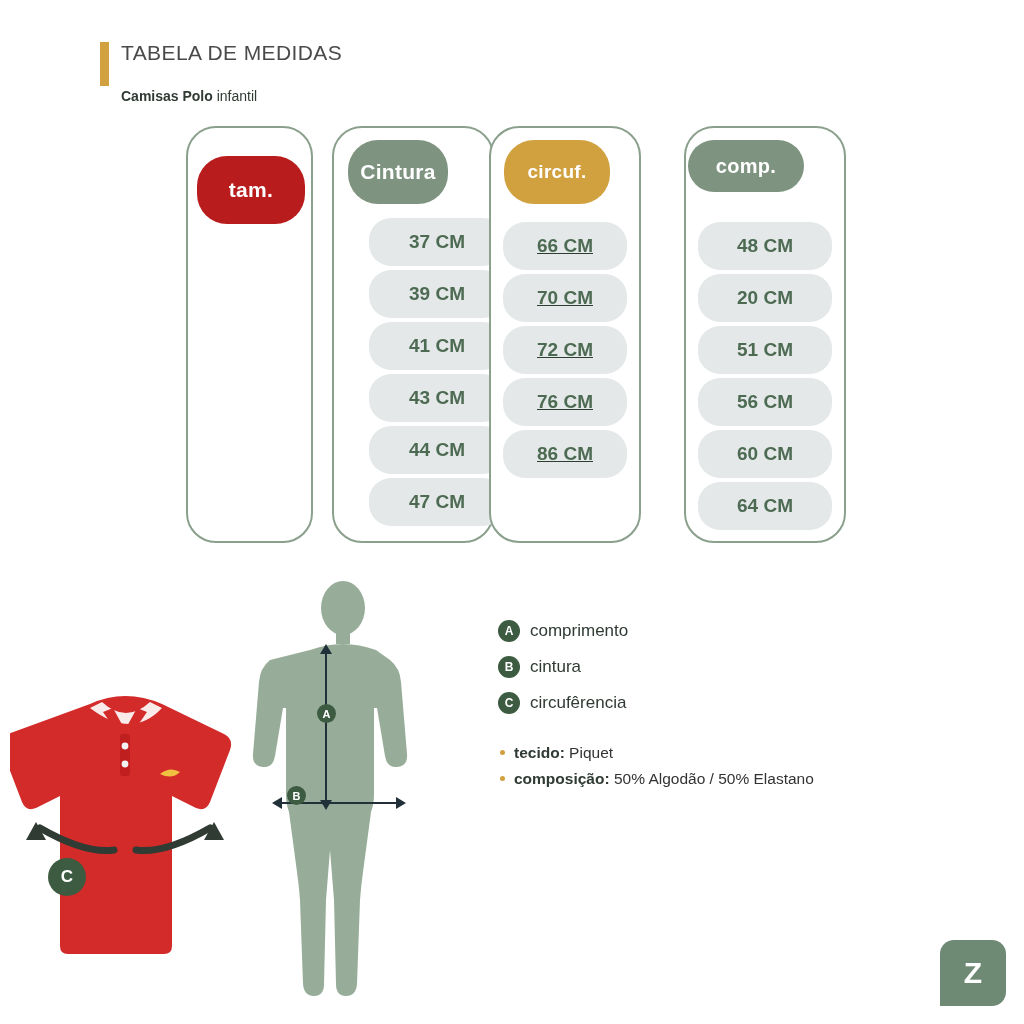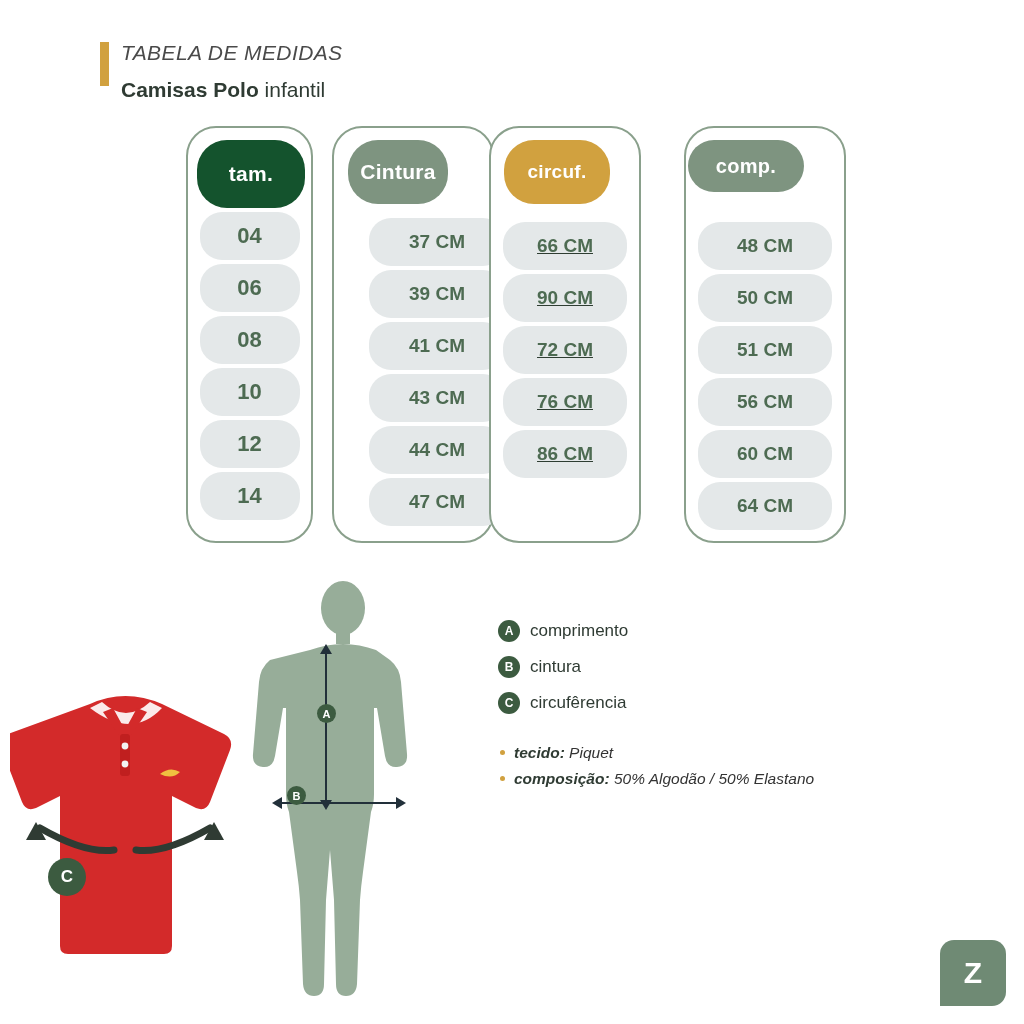--- a/index.html
+++ b/index.html
@@ -13,23 +13,22 @@
     overflow:hidden;
   }
 
   
   .header { position:absolute; left:100px; top:42px; display:flex; gap:12px; }
   .header-bar { width:9px; height:44px; background:#d1a13f; flex:none; }
   .header-text { display:flex; flex-direction:column; justify-content:center; }
   .header-title {
     font-size:21px; letter-spacing:.4px; color:#4a4a4a; font-weight:400;
     line-height:22px;
-    font-style:italic;
-  }
-  .header-sub { font-size:21px; font-weight:700; color:#2f3b33; line-height:24px; margin-top:14px; }
+  }
+  .header-sub { font-size:14px; font-weight:700; color:#2f3b33; line-height:24px; margin-top:20px; }
   .header-sub .thin { font-weight:400; }
 
   
   .tables { position:absolute; left:0; top:126px; width:1024px; height:425px; }
   .col {
     position:absolute; top:0;
     border:2px solid #8aa08c;
     border-radius:30px;
     background:#ffffff;
   }
@@ -39,21 +38,21 @@
   .col.c4 { left:684px; width:162px; height:417px; }
 
   .col-head {
     position:absolute; top:-1px; left:-1px;
     border-radius:30px;
     color:#ffffff;
     display:flex; align-items:center; justify-content:center;
     font-weight:700;
     letter-spacing:.3px;
   }
-  .c1 .col-head { width:108px; height:68px; left:9px; top:12px; background:#14532d; font-size:21px; }
+  .c1 .col-head { width:108px; height:68px; left:9px; top:28px; background:#b91c1c; font-size:21px; }
   .c2 .col-head { width:100px; height:64px; left:14px; top:12px; background:#7e9480; font-size:21px; }
   .c3 .col-head { width:106px; height:64px; left:13px; top:12px; background:#d1a13f; font-size:19px; }
   .c4 .col-head { width:116px; height:52px; left:2px; top:12px; background:#7e9480; font-size:20px; }
 
   .cells { position:absolute; left:0; right:0; top:82px; display:flex; flex-direction:column; align-items:center; }
   .cell {
     background:#e4e8e9;
     border-radius:22px;
     display:flex; align-items:center; justify-content:center;
     font-weight:700; color:#4d6b52;
@@ -76,21 +75,21 @@
   .badge {
     width:22px; height:22px; border-radius:50%;
     background:#3c5b40; color:#fff;
     font-size:12px; font-weight:700;
     display:flex; align-items:center; justify-content:center;
     margin-right:10px; flex:none;
   }
   .legend-label { font-size:17px; font-weight:400; color:#2f3b33; }
 
   .specs { position:absolute; left:500px; top:742px; width:500px; font-size:15.5px; line-height:21px; color:#333; }
-  .spec-row { display:flex; margin-bottom:5px;font-style:italic; }
+  .spec-row { display:flex; margin-bottom:5px; }
   .dot { width:5px; height:5px; border-radius:50%; background:#d1a13f; margin:8px 9px 0 0; flex:none; }
   .spec-text b { color:#2f3b33; }
 
   
   .figure { position:absolute; left:248px; top:580px; width:190px; height:444px; }
   .measure-line { position:absolute; background:#22303a; }
   .m-label {
     position:absolute; width:19px; height:19px; border-radius:50%;
     background:#3c5b40; color:#fff; font-size:11px; font-weight:700;
     display:flex; align-items:center; justify-content:center;
@@ -125,58 +124,50 @@
       <span>Camisas Polo</span>
       <span class="thin">infantil</span>
     </div>
   </div>
 </div>
 
 <div class="tables">
 
   <div class="col c1">
     <div class="col-head">tam.</div>
-    <div class="cells">
-      <div class="cell">04</div>
-      <div class="cell">06</div>
-      <div class="cell">08</div>
-      <div class="cell">10</div>
-      <div class="cell">12</div>
-      <div class="cell">14</div>
-    </div>
   </div>
 
   <div class="col c2">
     <div class="col-head">Cintura</div>
     <div class="cells">
       <div class="cell">37 CM</div>
       <div class="cell">39 CM</div>
       <div class="cell">41 CM</div>
       <div class="cell">43 CM</div>
       <div class="cell">44 CM</div>
       <div class="cell">47 CM</div>
     </div>
   </div>
 
   <div class="col c3">
     <div class="col-head">circuf.</div>
     <div class="cells">
       <div class="cell">66 CM</div>
-      <div class="cell">90 CM</div>
+      <div class="cell">70 CM</div>
       <div class="cell">72 CM</div>
       <div class="cell">76 CM</div>
       <div class="cell">86 CM</div>
     </div>
   </div>
 
   <div class="col c4">
     <div class="col-head">comp.</div>
     <div class="cells">
       <div class="cell">48 CM</div>
-      <div class="cell">50 CM</div>
+      <div class="cell">20 CM</div>
       <div class="cell">51 CM</div>
       <div class="cell">56 CM</div>
       <div class="cell">60 CM</div>
       <div class="cell">64 CM</div>
     </div>
   </div>
 
 </div>
 
 <div class="figure">

